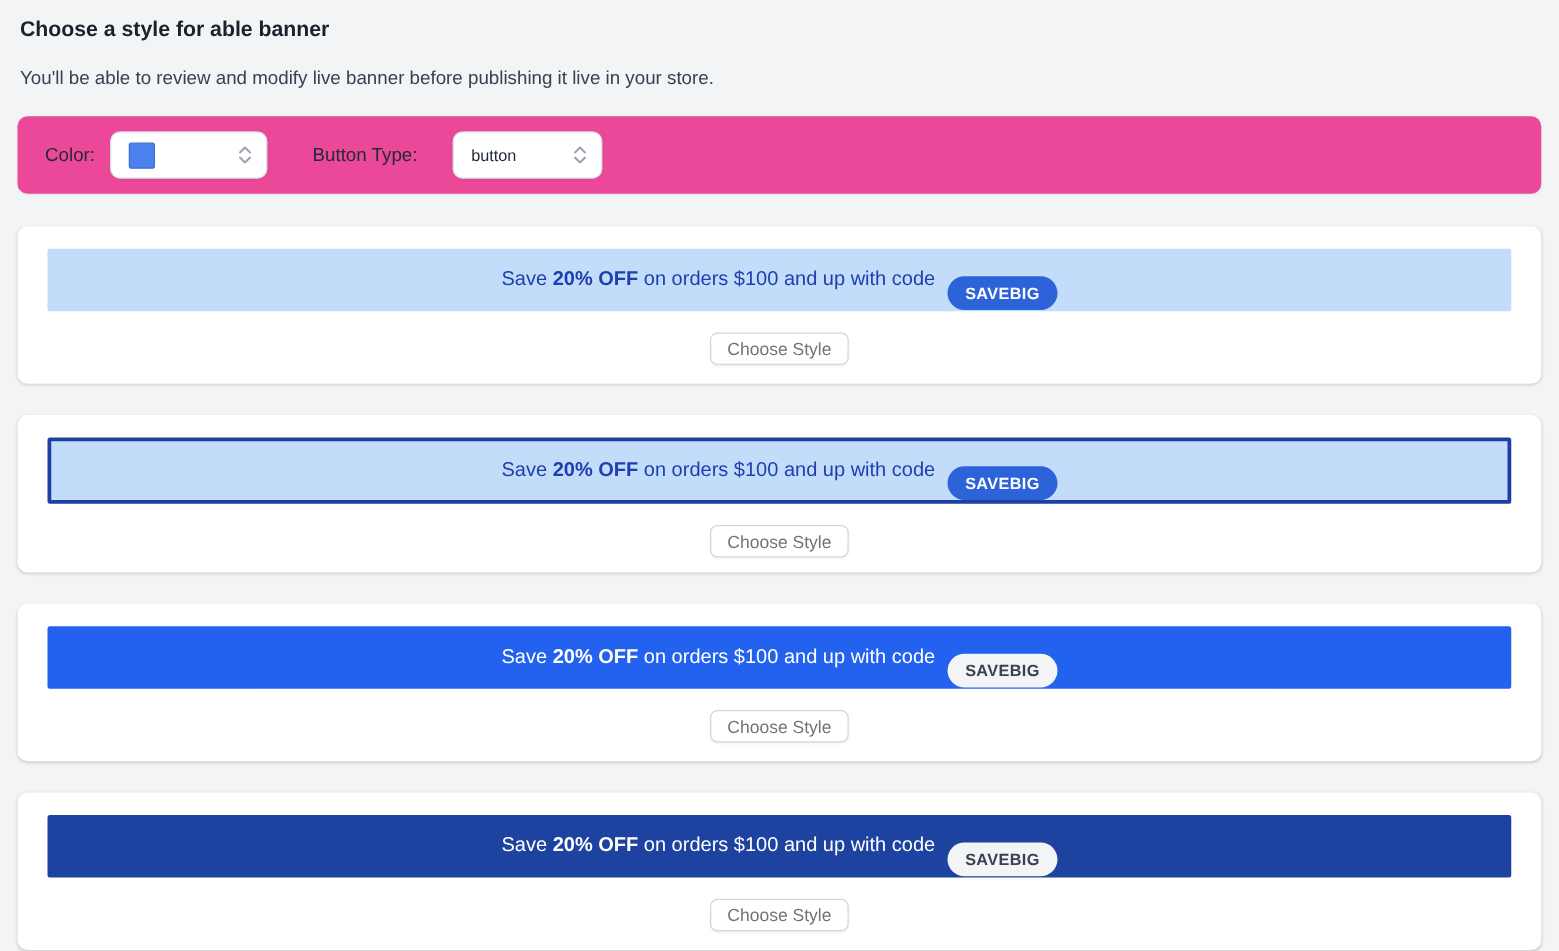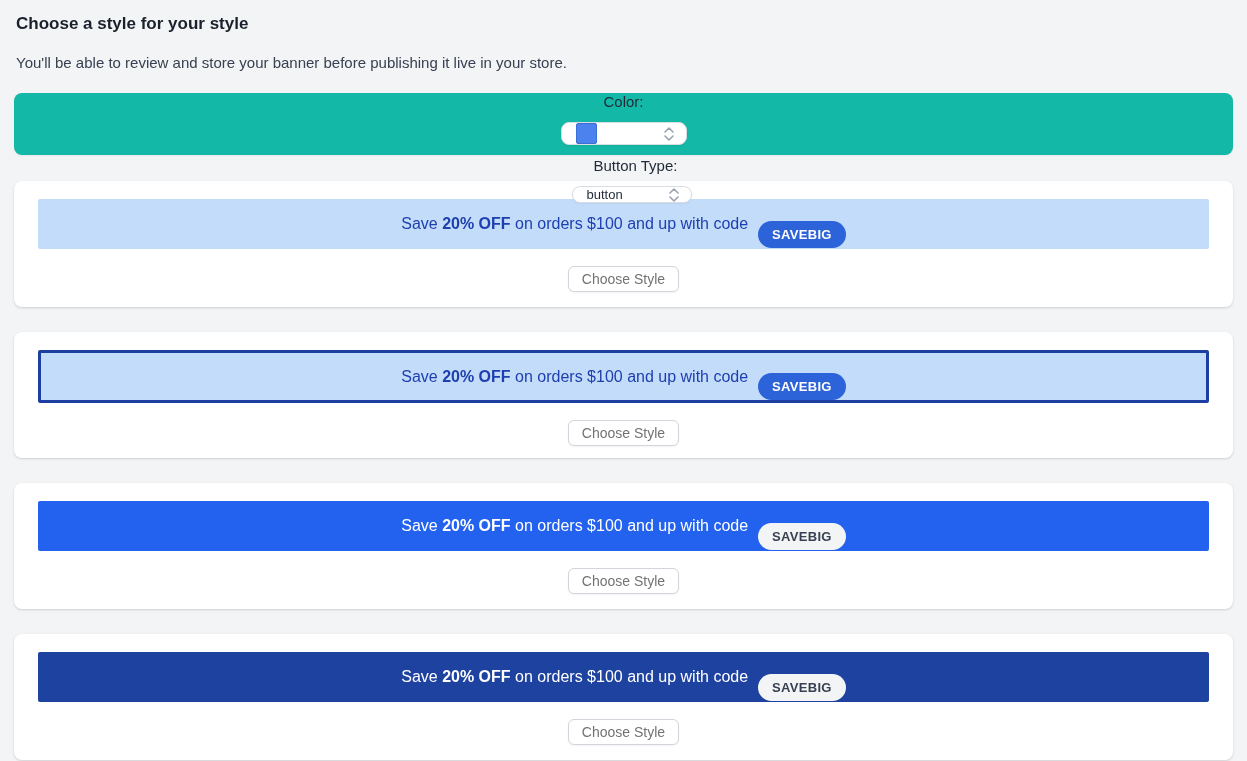--- a/index.html
+++ b/index.html
@@ -20,29 +20,28 @@
   }
   .page-subtitle {
     font-size: 15px;
     color: #374151;
     padding-left: 2px;
     margin-top: 20px;
   }
   
   .toolbar {
     margin-top: 22px;
-    background: #14b8a6;
+    background: #ec4899;
     border-radius: 8px;
     box-shadow: 0 1px 2px rgba(0,0,0,0.05);
     height: 62px;
     display: flex;
     align-items: center;
     padding: 0 22px;
     gap: 12px;
-    flex-direction: column;
   }
   .toolbar-label {
     font-size: 15px;
     color: #1f2937;
   }
   .select {
     background: #ffffff;
     border: 1px solid #d8dce3;
     border-radius: 8px;
     box-shadow: 0 1px 2px rgba(0,0,0,0.05);
@@ -114,22 +113,22 @@
     padding: 4px 13px;
     height: 26px;
     line-height: 16px;
     cursor: pointer;
     font-family: "Liberation Sans", sans-serif;
   }
 </style>
 </head>
 <body>
 
-<h1 class="page-title">Choose a style for your style</h1>
-<p class="page-subtitle">You'll be able to review and store your banner before publishing it live in your store.</p>
+<h1 class="page-title">Choose a style for able banner</h1>
+<p class="page-subtitle">You'll be able to review and modify live banner before publishing it live in your store.</p>
 
 <div class="toolbar">
   <span class="toolbar-label">Color:</span>
   <div class="select color-select">
     <span class="swatch" style="background: rgb(75, 130, 238);"></span>
     <span class="chevrons">
       <svg width="10" height="6" viewBox="0 0 10 6">
           <path d="M1 5 L5 1 L9 5" fill="none" stroke="#9aa2af" stroke-width="1.6" stroke-linecap="round" stroke-linejoin="round"></path>
         </svg>
       <svg width="10" height="6" viewBox="0 0 10 6" style="margin-top:2px">

